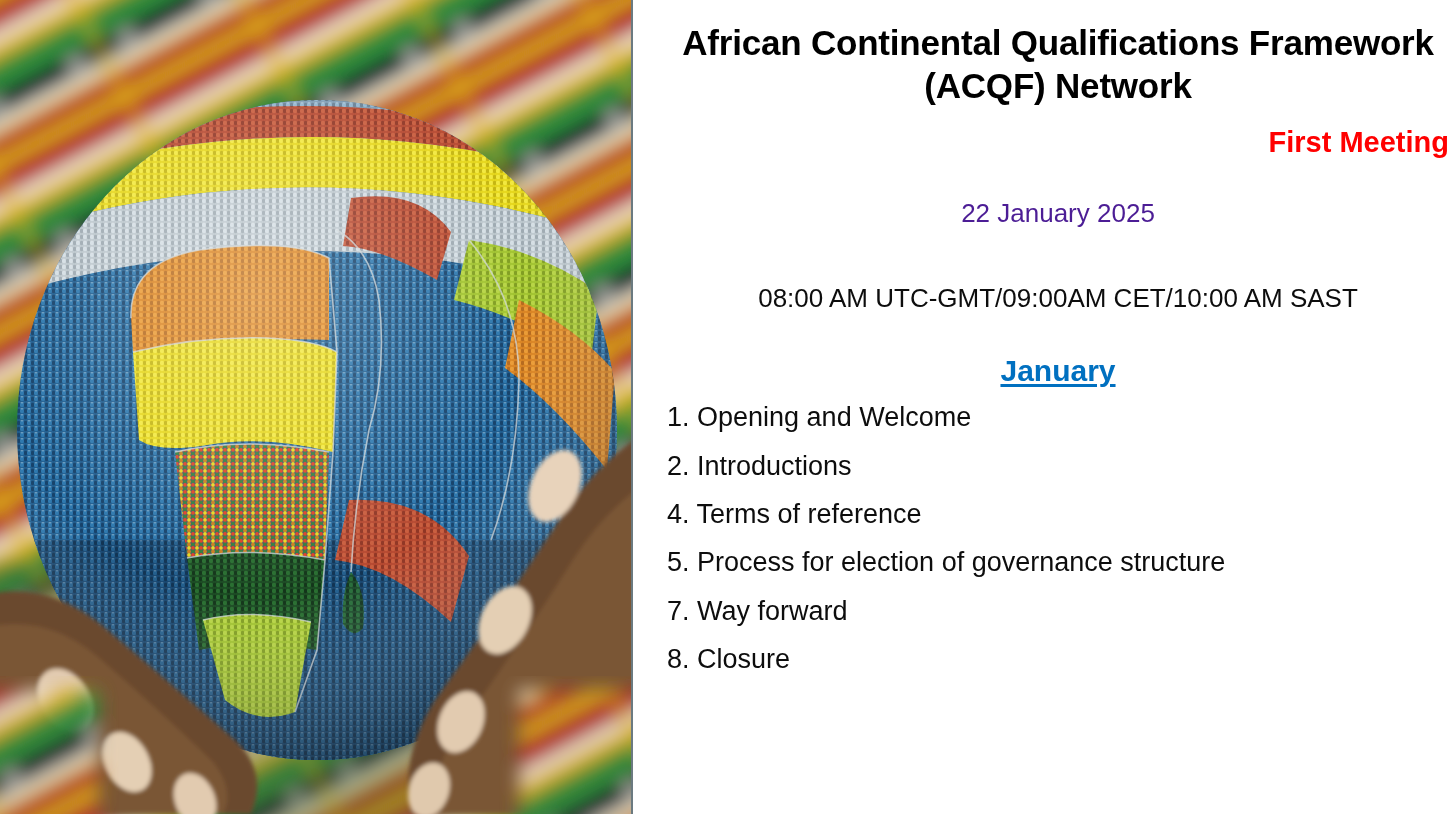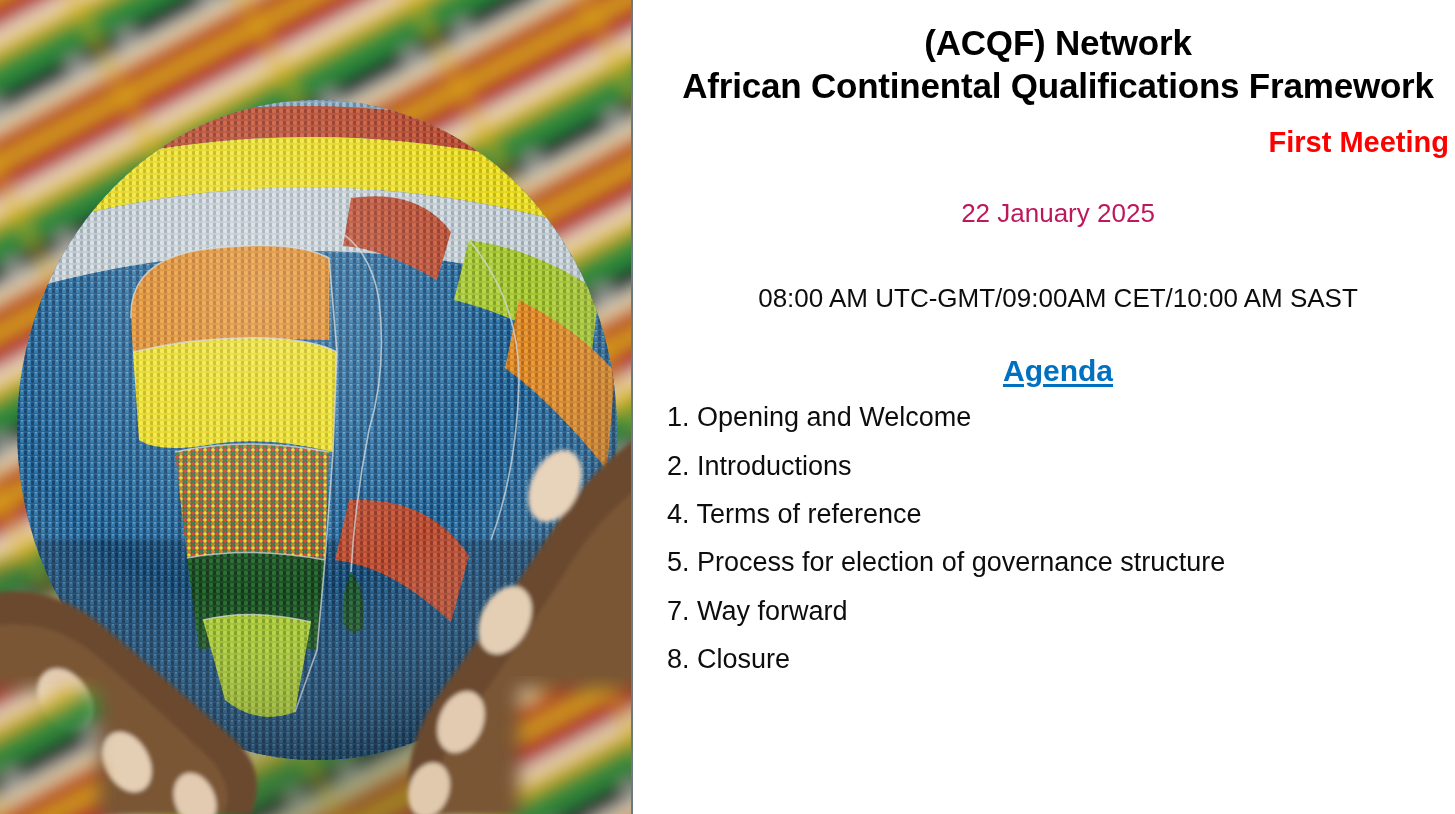--- a/index.html
+++ b/index.html
@@ -68,21 +68,21 @@
     font-weight: bold;
     color: #FF0000;
     text-align: right;
     line-height: 1.1;
   }
 
   .meeting-date {
     margin-top: 40px;
     font-size: 26px;
     font-weight: normal;
-    color: #be185d;
+    color: #4c1d95;
     text-align: center;
     line-height: 1.1;
   }
 
   .meeting-time {
     margin-top: 56px;
     font-size: 26px;
     font-weight: normal;
     color: #0d0d0d;
     text-align: center;
@@ -280,31 +280,31 @@
           <rect x="-20" y="690" width="120" height="140" fill="url(#cloth)"></rect>
           <rect x="520" y="690" width="130" height="140" fill="url(#cloth)"></rect>
         </g>
       </g>
     </svg>
   </div>
 
   <div class="text-pane">
 
     <h1 class="slide-title">
+      <span class="t-line">African Continental Qualifications Framework</span>
       <span class="t-line">(ACQF) Network</span>
-      <span class="t-line">African Continental Qualifications Framework</span>
     </h1>
 
     <div class="meeting-label">First Meeting</div>
 
     <div class="meeting-date">22 January 2025</div>
 
     <div class="meeting-time">08:00 AM UTC-GMT/09:00AM CET/10:00 AM SAST</div>
 
-    <div class="agenda-heading">Agenda</div>
+    <div class="agenda-heading">January</div>
 
     <ol class="agenda-list">
       <li class="agenda-item">1. Opening and Welcome</li>
       <li class="agenda-item">2. Introductions</li>
       <li class="agenda-item">4. Terms of reference</li>
       <li class="agenda-item">5. Process for election of governance structure</li>
       <li class="agenda-item">7. Way forward</li>
       <li class="agenda-item">8. Closure</li>
     </ol>
 

